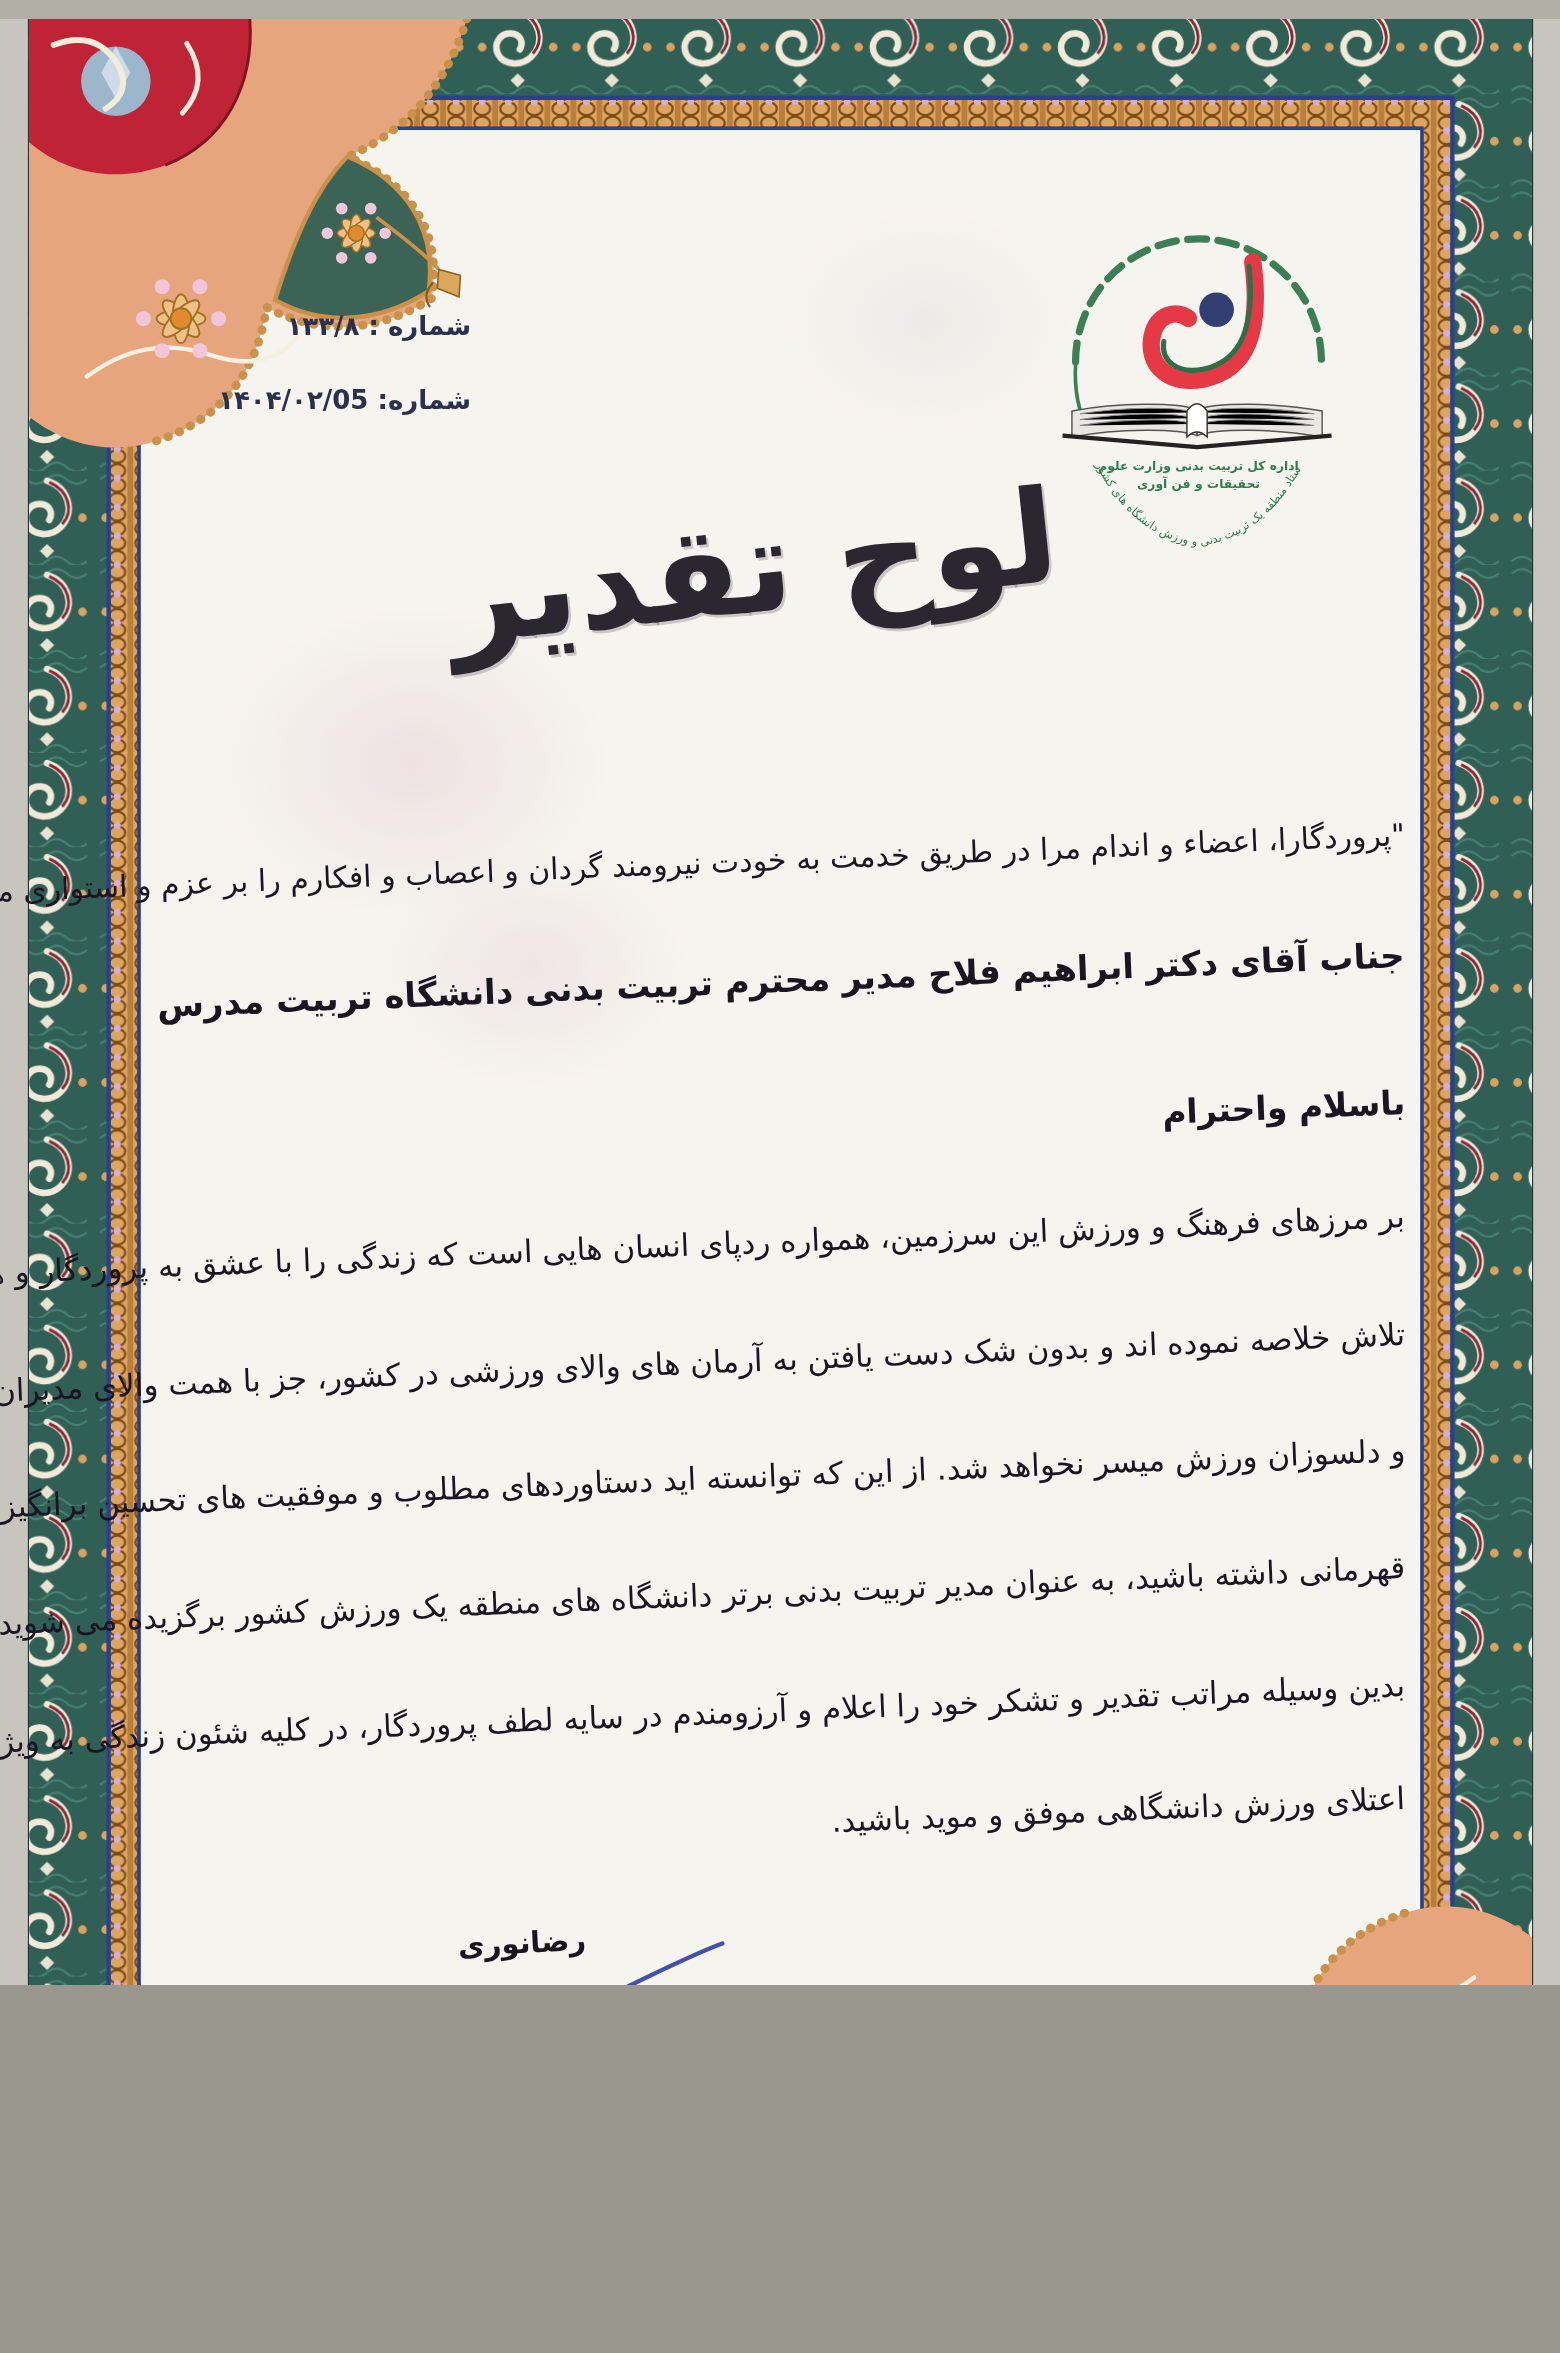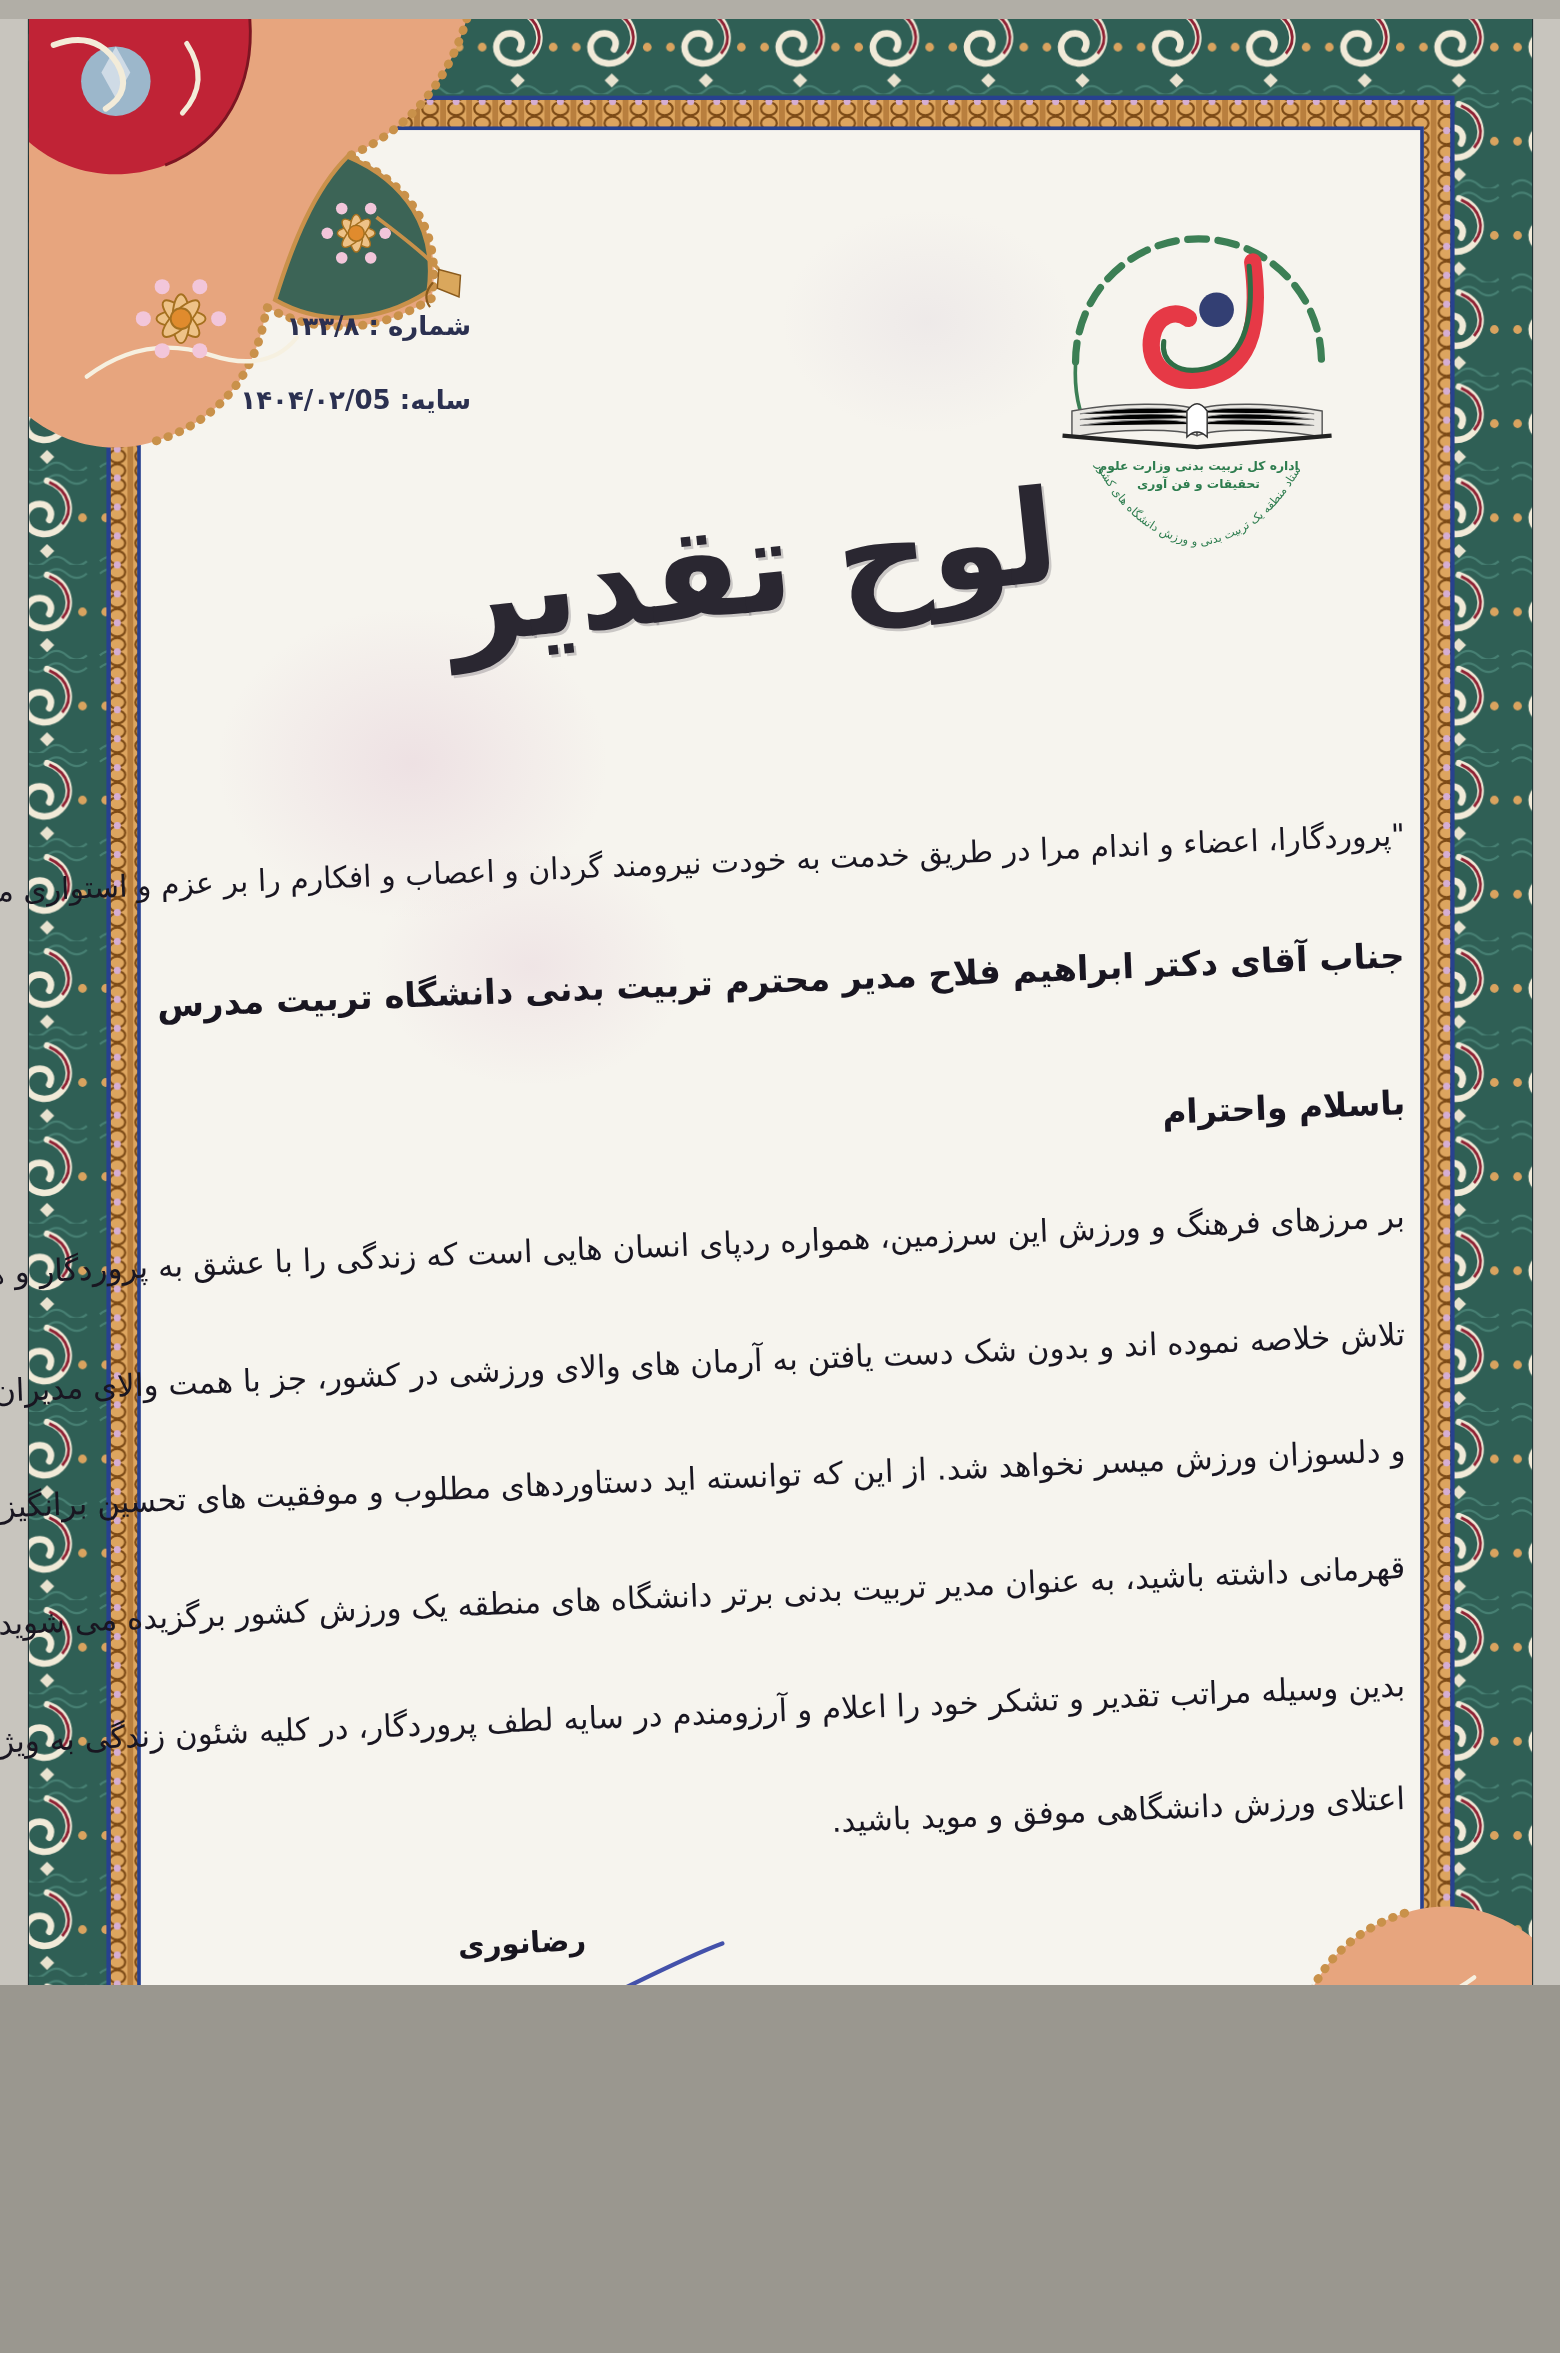--- a/index.html
+++ b/index.html
@@ -136,21 +136,21 @@
   <div class="wm wm2"></div>
   <div class="wm wm3"></div>
 
   <div class="content">
 
     <div class="hdr" id="doc-number">
       <span>شماره :</span>
       <span>۱۳۳/۸</span>
     </div>
     <div class="hdr" id="doc-date">
-      <span>سایه:</span>
+      <span>شماره:</span>
       <span>۱۴۰۴/۰۲/05</span>
     </div>
 
     <svg width="333" height="405" viewBox="0 0 460 560" style="position:absolute;left:1032px;top:181px;direction:ltr;">
       <path d="M60,250 A170,170 0 0 1 400,250" fill="none" stroke="#3c7f55" stroke-width="10" stroke-dasharray="26 16" stroke-linecap="round"></path>
       <path d="M60,252 C58,290 64,320 78,344" fill="none" stroke="#3c7f55" stroke-width="5"></path>
       <g>
         <path d="M305,112 C318,210 296,262 236,274 C186,283 158,252 166,214 C172,186 198,176 216,190" stroke="#e63946" stroke-width="24" fill="none" stroke-linecap="round"></path>
         <path d="M300,118 C308,200 290,248 238,260 C200,268 178,248 182,222" stroke="#2f6e46" stroke-width="7" fill="none" stroke-linecap="round"></path>
         <circle cx="255" cy="178" r="24" fill="#333f73"></circle>

